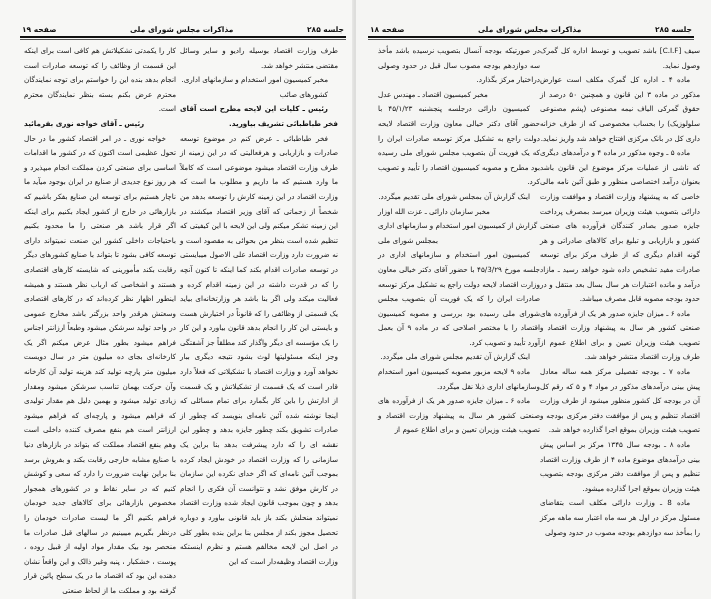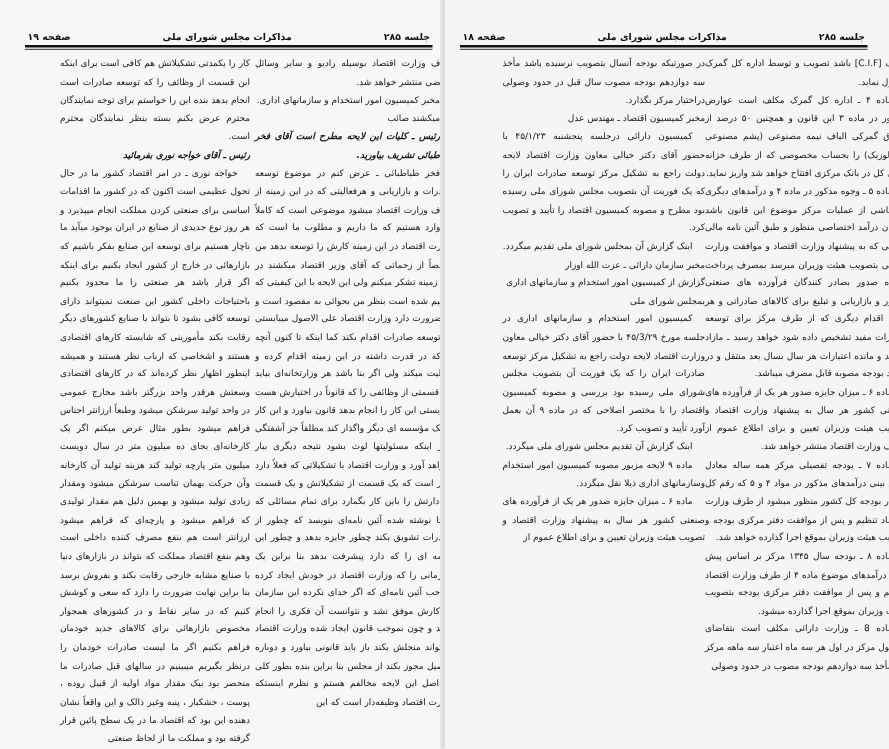--- a/index.html
+++ b/index.html
@@ -36,25 +36,24 @@
       position: absolute; top: 39px; height: 1px; background: #555;
     }
     .page.left .rule2 { left: 20px; width: 326px; }
     .page.right .rule2 { left: 12px; width: 326px; }
     .col {
       position: absolute; top: 44px;
       direction: rtl; text-align: justify;
       font-size: 7.2px; line-height: 14.6px;
       font-family: "DejaVu Sans", sans-serif;
       color: #151515;
-      margin-left: 24px;
     }
     .col p { margin: 0; }
-    .col .center { text-align: right; }
-    .col .speaker { font-weight: bold; font-style: italic; }
+    .col .center { text-align: left; }
+    .col .speaker { font-weight: bold; }
     .col .indent { text-indent: 10px; }
     .page.left .col.c1 { left: 180px; width: 158px; }   
     .page.left .col.c2 { left: 24px; width: 152px; }    
     .page.right .col.c1 { left: 184px; width: 160px; }  
     .page.right .col.c2 { left: 22px; width: 162px; }
   </style>
 </head>
 <body>
 
 <div class="page left">
@@ -62,21 +61,21 @@
     <span>جلسه ۲۸۵</span>
     <span>مذاکرات مجلس شورای ملی</span>
     <span>صفحه ۱۹</span>
   </div>
   <div class="rule"></div>
   <div class="rule2"></div>
 
   <div class="col c1">
     <p>طرف وزارت اقتصاد بوسیله رادیو و سایر وسائل مقتضی منتشر خواهد شد.</p>
     <p class="indent">مخبر کمیسیون امور استخدام و سازمانهای اداری.</p>
-    <p class="indent">میکشند صائب</p>
+    <p class="indent">کشورهای صائب</p>
     <p class="indent speaker">رئیس ـ کلیات این لایحه مطرح است آقای فخر طباطبائی تشریف بیاورید.</p>
     <p class="indent">فخر طباطبائی ـ عرض کنم در موضوع توسعه صادرات و بازاریابی و هرفعالیتی که در این زمینه از طرف وزارت اقتصاد میشود موضوعی است که کاملاً ما وارد هستیم که ما داریم و مطلوب ما است که وزارت اقتصاد در این زمینه کارش را توسعه بدهد من شخصاً از زحماتی که آقای وزیر اقتصاد میکشند در این زمینه تشکر میکنم ولی این لایحه با این کیفیتی که تنظیم شده است بنظر من بحوائی به مقصود است و نه ضرورت دارد وزارت اقتصاد علی الاصول میبایستی در توسعه صادرات اقدام بکند کما اینکه تا کنون آنچه را که در قدرت داشته در این زمینه اقدام کرده و فعالیت میکند ولی اگر بنا باشد هر وزارتخانه‌ای بیاید یک قسمتی از وظائفی را که قانوناً در اختیارش هست و بایستی این کار را انجام بدهد قانون بیاورد و این کار را یک مؤسسه ای دیگر واگذار کند مطلقاً جز آشفتگی وجز اینکه مسئولیتها لوث بشود نتیجه دیگری ببار نخواهد آورد و وزارت اقتصاد با تشکیلاتی که فعلاً دارد قادر است که یک قسمت از تشکیلاتش و یک قسمت از ادارتش را باین کار بگمارد برای تمام مسائلی که اینجا نوشته شده آئین نامه‌ای بنویسد که چطور از صادرات تشویق بکند چطور جایزه بدهد و چطور این نقشه ای را که دارد پیشرفت بدهد بنا براین یک سازمانی را که وزارت اقتصاد در خودش ایجاد کرده بموجب آئین نامه‌ای که اگر خدای نکرده این سازمان در کارش موفق نشد و نتوانست آن فکری را انجام بدهد و چون بموجب قانون ایجاد شده وزارت اقتصاد نمیتواند منحلش بکند باز باید قانونی بیاورد و دوباره تحصیل مجوز بکند از مجلس بنا براین بنده بطور کلی در اصل این لایحه مخالفم هستم و نظرم اینستکه وزارت اقتصاد وظیفه‌دار است که این</p>
   </div>
 
   <div class="col c2">
     <p>کار را یکمدتی تشکیلاتش هم کافی است برای اینکه این قسمت از وظائف را که توسعه صادرات است انجام بدهد بنده این را خواستم برای توجه نمایندگان محترم عرض بکنم بسته بنظر نمایندگان محترم است.</p>
     <p class="center speaker">رئیس ـ آقای خواجه نوری بفرمائید</p>
     <p class="indent">خواجه نوری ـ در امر اقتصاد کشور ما در حال تحول عظیمی است اکنون که در کشور ما اقدامات اساسی برای صنعتی کردن مملکت انجام میپذیرد و هر روز نوع جدیدی از صنایع در ایران بوجود میآید ما ناچار هستیم برای توسعه این صنایع بفکر باشیم که بازارهائی در خارج از کشور ایجاد بکنیم برای اینکه اگر قرار باشد هر صنعتی را ما محدود بکنیم باحتیاجات داخلی کشور این صنعت نمیتواند دارای توسعه کافی بشود تا بتواند با صنایع کشورهای دیگر رقابت بکند مأمورینی که شایسته کارهای اقتصادی هستند و اشخاصی که ارباب نظر هستند و همیشه اینطور اظهار نظر کرده‌اند که در کارهای اقتصادی وسعتش هرقدر واحد بزرگتر باشد مخارج عمومی در واحد تولید سرشکن میشود وطبعاً ارزانتر اجناس فراهم میشود بطور مثال عرض میکنم اگر یک کارخانه‌ای بجای ده میلیون متر در سال دویست میلیون متر پارچه تولید کند هزینه تولید آن کارخانه وآن حرکت بهمان تناسب سرشکن میشود ومقدار زیادی تولید میشود و بهمین دلیل هم مقدار تولیدی که فراهم میشود و پارچه‌ای که فراهم میشود ارزانتر است هم بنفع مصرف کننده داخلی است وهم بنفع اقتصاد مملکت که بتواند در بازارهای دنیا با صنایع مشابه خارجی رقابت بکند و بفروش برسد بنا براین نهایت ضرورت را دارد که سعی و کوشش کنیم که در سایر نقاط و در کشورهای همجوار مخصوص بازارهائی برای کالاهای جدید خودمان فراهم بکنیم اگر ما لیست صادرات خودمان را درنظر بگیریم میبینیم در سالهای قبل صادرات ما منحصر بود بیک مقدار مواد اولیه از قبیل روده ، پوست ، خشکبار ، پنبه وغیر ذالک و این واقعاً نشان دهنده این بود که اقتصاد ما در یک سطح پائین قرار گرفته بود و مملکت ما از لحاظ صنعتی</p>
   </div>
 </div>

